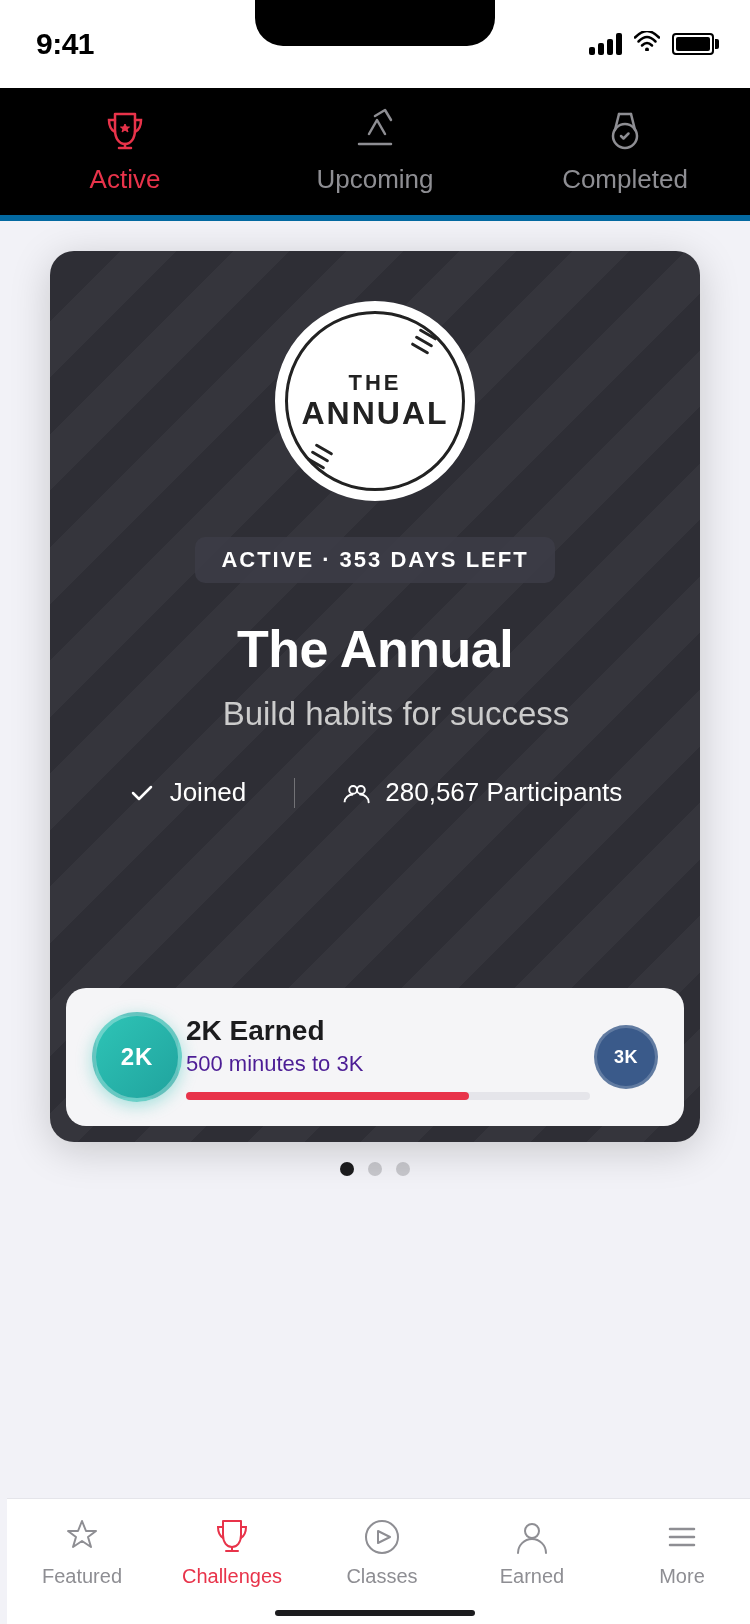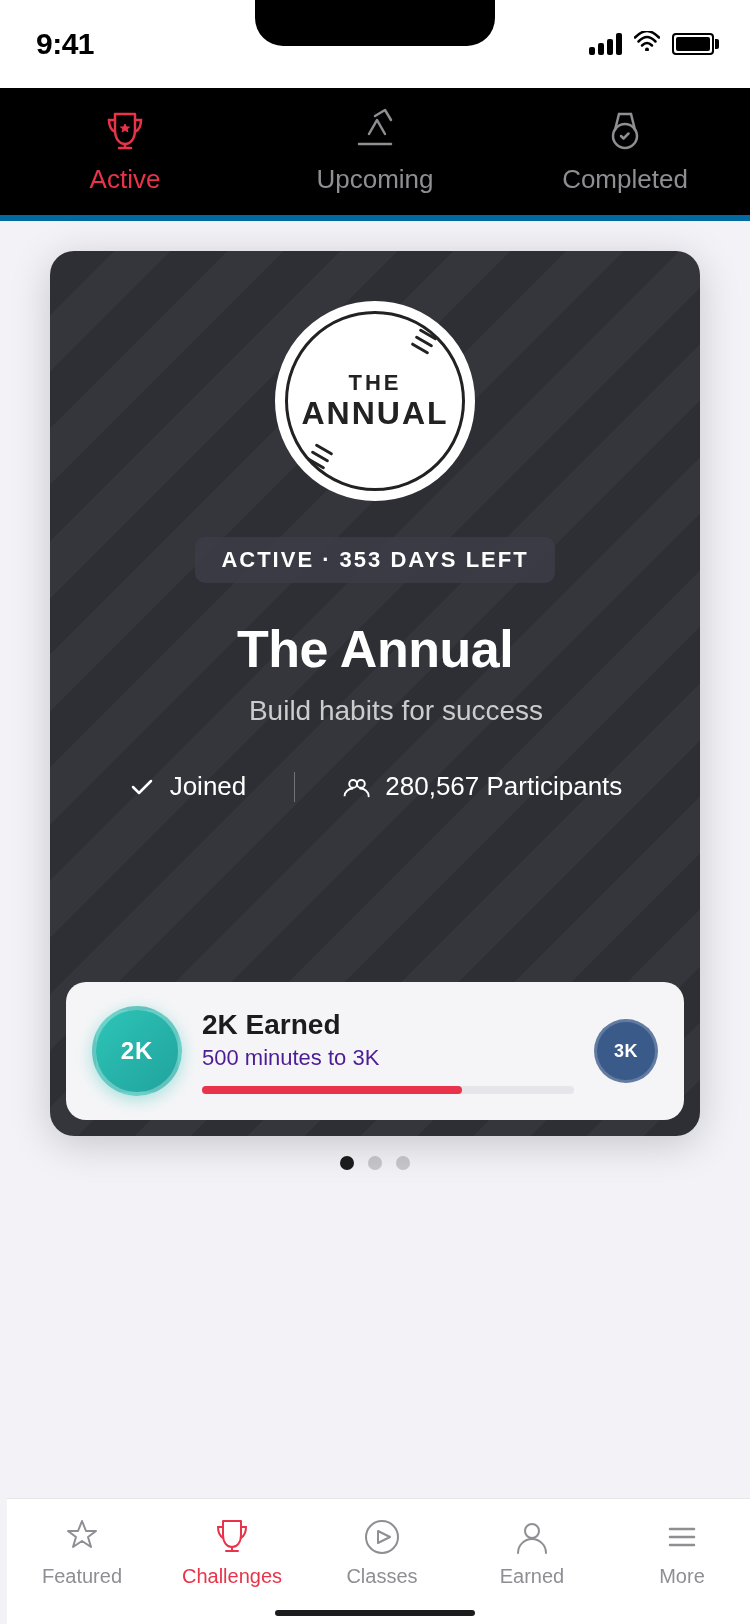--- a/index.html
+++ b/index.html
@@ -265,21 +265,21 @@
     
     .card-title {
       font-size: 52px;
       font-weight: 700;
       color: #fff;
       text-align: center;
       margin-bottom: 16px;
       letter-spacing: -0.5px;
     }
     .card-subtitle {
-      font-size: 28px;
+      font-size: 33px;
       color: #ccc;
       text-align: center;
       margin-bottom: 44px;
       margin-left: 42px;
     }
 
     
     .card-meta {
       display: flex;
       align-items: center;
@@ -312,21 +312,21 @@
     }
 
     
     .earned-row {
       background: #f5f5f7;
       border-radius: 20px;
       margin: 0 16px 16px;
       padding: 24px 26px;
       display: flex;
       align-items: center;
-      gap: 20px;
+      gap: 4px;
       position: relative;
     }
     .badge-2k {
       width: 90px;
       height: 90px;
       border-radius: 50%;
       background: linear-gradient(135deg, #2ec4b6 0%, #20a39e 100%);
       display: flex;
       align-items: center;
       justify-content: center;

